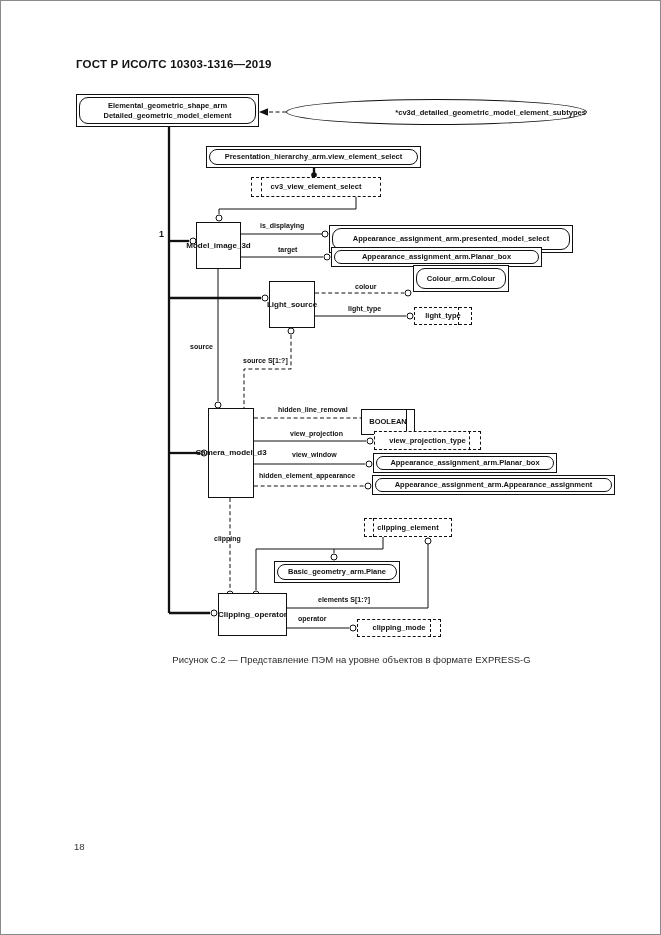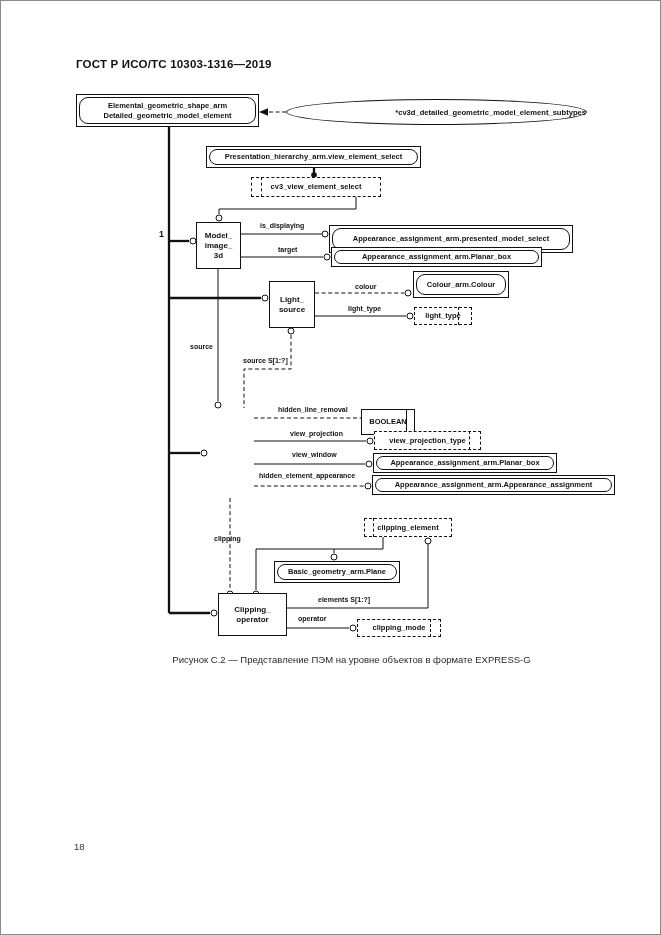--- a/index.html
+++ b/index.html
@@ -19,21 +19,21 @@
   .dash{stroke:#111;stroke-width:1;fill:none;stroke-dasharray:4 2.6;}
   .circ{fill:#fff;stroke:#111;stroke-width:1;}
   .dot{fill:#111;stroke:none;}
 
   .node{position:absolute;background:#fff;border:1px solid #111;box-sizing:border-box;
         display:flex;align-items:center;justify-content:center;
         font-weight:bold;font-size:7.5px;line-height:1.25;white-space:nowrap;}
   .ref{padding:2px;}
   .ref .ref-inner{border:1px solid #111;border-radius:9px;width:100%;height:100%;
         display:flex;flex-direction:column;align-items:center;justify-content:center;box-sizing:border-box;}
-  .entity{flex-direction:column;font-size:8px;}
+  .entity{flex-direction:row;font-size:8px;}
   .tdef{border:1px dashed #111;}
   .bar{position:absolute;top:-1px;bottom:-1px;width:0;}
   .bar.solid{border-left:1px solid #111;}
   .bar.dashed{border-left:1px dashed #111;}
   .ellipse{position:absolute;background:#fff;border:1px solid #111;border-radius:50%;
         display:flex;align-items:center;justify-content:flex-end;
         font-weight:bold;font-size:7.6px;box-sizing:border-box;}
   .elabel{position:absolute;font-weight:bold;font-size:7px;white-space:nowrap;background:transparent;}
   .one{font-size:9px;}
 </style>
@@ -140,31 +140,36 @@
     <div class="ref-inner">
       <span>Appearance_assignment_arm.Planar_box</span>
     </div>
   </div>
 
   <div class="node entity" style="left:268px;top:280px;width:46px;height:47px">
     <span>Light_</span>
     <span>source</span>
   </div>
 
-  <div class="node ref" style="left:412px;top:270px;width:96px;height:27px">
+  <div class="node ref" style="left:412px;top:264px;width:96px;height:27px">
     <div class="ref-inner">
       <span>Colour_arm.Colour</span>
     </div>
   </div>
 
   <div class="node tdef" style="left:413px;top:306px;width:58px;height:18px">
     <span class="bar dashed" style="right:12px"></span>
     <span>light_type</span>
   </div>
 
+  <div class="node entity" style="left:207px;top:407px;width:46px;height:90px">
+    <span>Camera_</span>
+    <span>model_</span>
+    <span>d3</span>
+  </div>
 
   <div class="node" style="left:360px;top:408px;width:54px;height:26px">
     <span class="bar solid" style="right:7px"></span>
     <span>BOOLEAN</span>
   </div>
 
   <div class="node tdef" style="left:373px;top:430px;width:107px;height:19px">
     <span class="bar dashed" style="right:10px"></span>
     <span>view_projection_type</span>
   </div>

